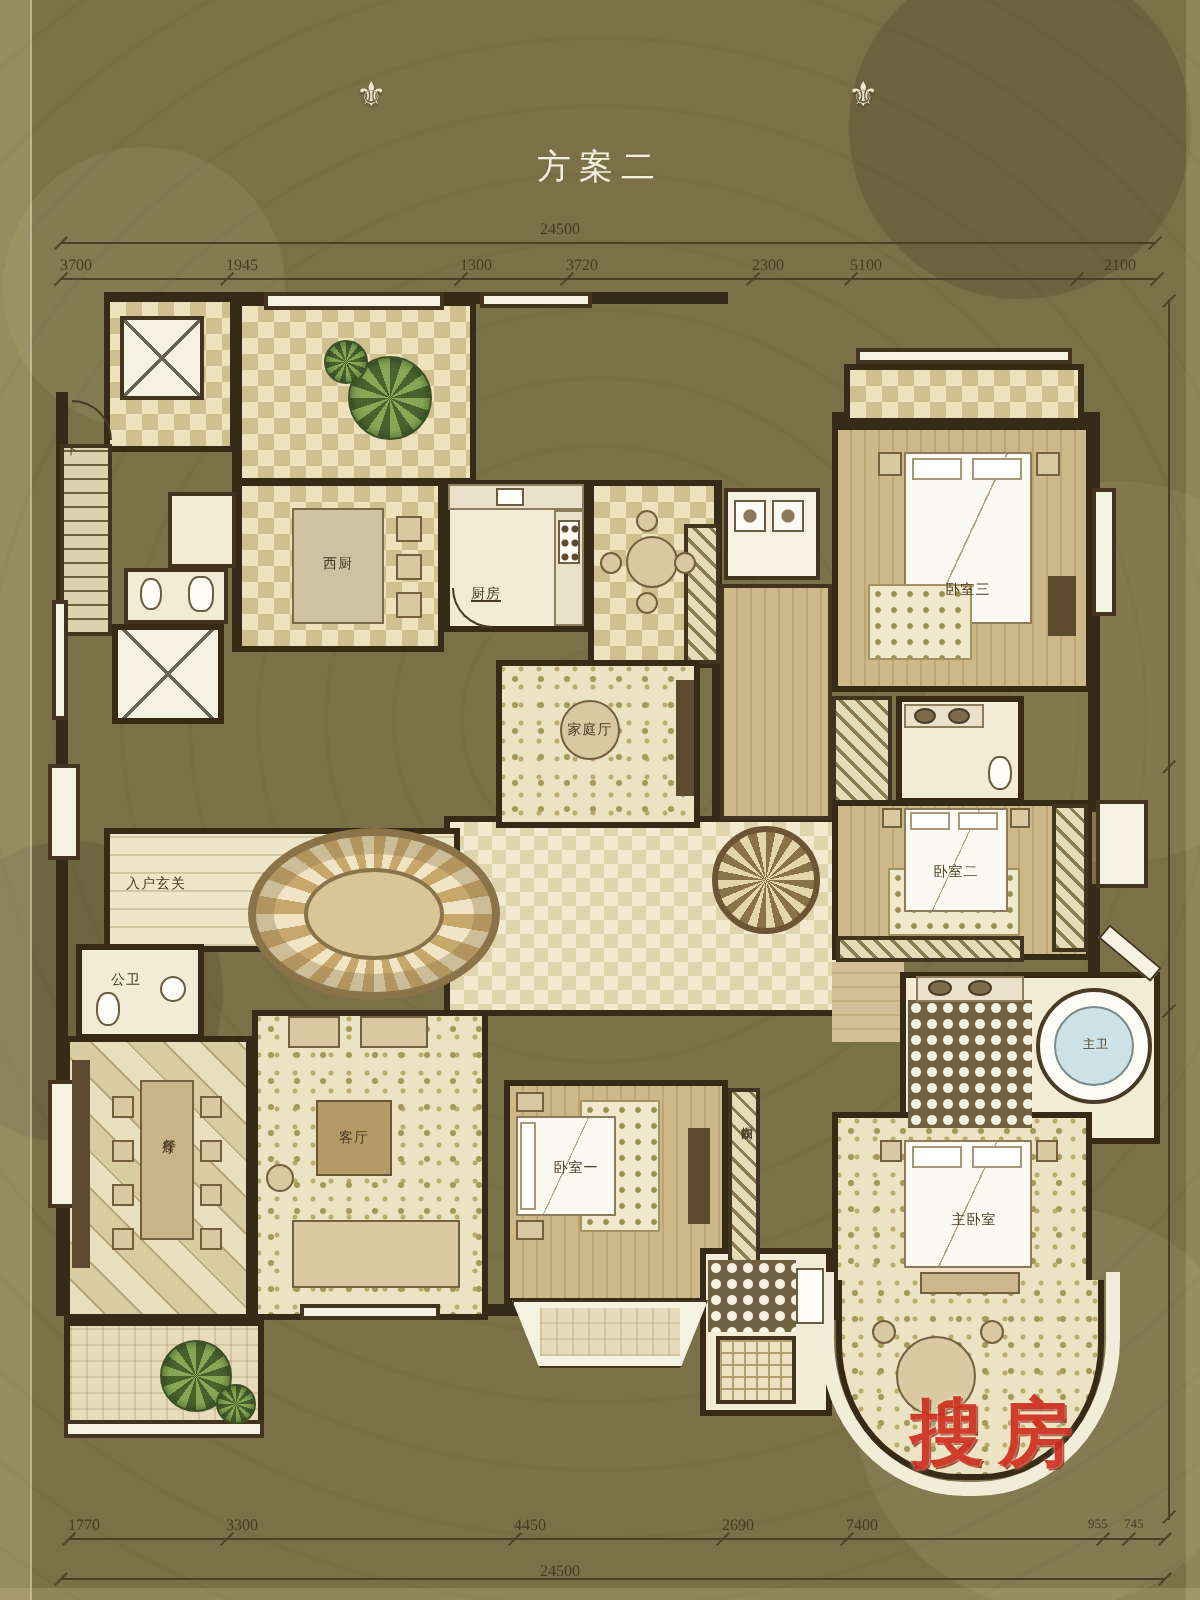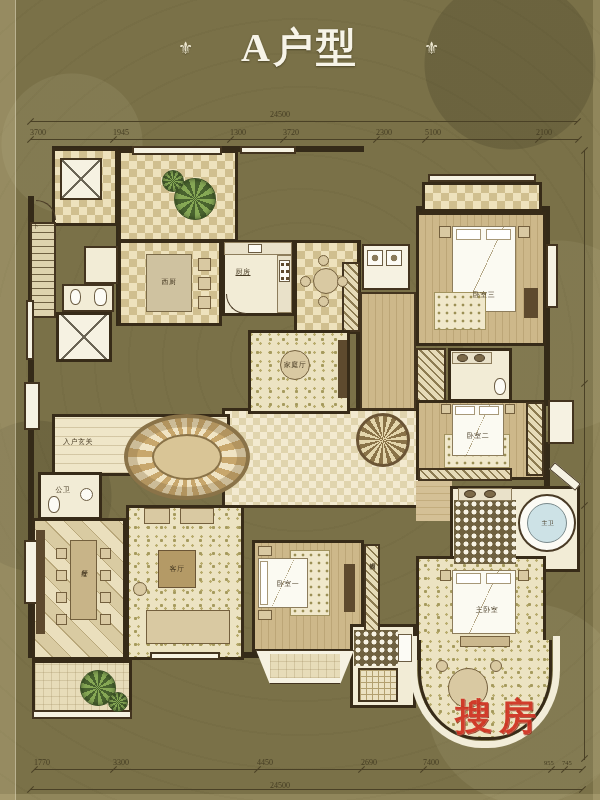--- a/index.html
+++ b/index.html
@@ -101,43 +101,43 @@
 </head>
 <body>
 
 <div class="canvas">
 
   <div class="abs edgeL"></div>
   <div class="abs edgeR"></div>
   <div class="abs edgeB"></div>
 
   <div class="orn" style="left:178px;transform:scaleX(-1);">⚜</div>
-  <div class="title">A户型</div>
   <div class="orn" style="left:424px;">⚜</div>
+  <div class="subtitle">方案二</div>
 
   <div class="dimline" style="left:30px;top:121px;width:547px;"></div>
   <div class="tk" style="left:26px;top:121px;"></div>
   <div class="tk" style="left:573px;top:121px;"></div>
   <div class="dimtxt" style="left:270px;top:110px;width:60px;">24500</div>
   <div class="dimline" style="left:30px;top:139px;width:548px;"></div>
   <div class="tk" style="left:26px;top:139px;"></div>
   <div class="tk" style="left:109px;top:139px;"></div>
   <div class="tk" style="left:226px;top:139px;"></div>
   <div class="tk" style="left:279px;top:139px;"></div>
   <div class="tk" style="left:372px;top:139px;"></div>
   <div class="tk" style="left:421px;top:139px;"></div>
   <div class="tk" style="left:534px;top:139px;"></div>
   <div class="tk" style="left:574px;top:139px;"></div>
   <div class="dimtxt" style="left:30px;top:128px;width:83px;">3700</div>
   <div class="dimtxt" style="left:113px;top:128px;width:117px;">1945</div>
   <div class="dimtxt" style="left:230px;top:128px;width:53px;">1300</div>
   <div class="dimtxt" style="left:283px;top:128px;width:93px;">3720</div>
   <div class="dimtxt" style="left:376px;top:128px;width:49px;">2300</div>
   <div class="dimtxt" style="left:425px;top:128px;width:113px;">5100</div>
-  <div class="dimtxt" style="left:536px;top:128px;width:40px;">2100</div>
+  <div class="dimtxt" style="left:552px;top:128px;width:40px;">2100</div>
 
   <div class="vline" style="left:584px;top:150px;height:610px;"></div>
   <div class="tk" style="left:580px;top:150px;"></div>
   <div class="tk" style="left:580px;top:383px;"></div>
   <div class="tk" style="left:580px;top:505px;"></div>
   <div class="tk" style="left:580px;top:758px;"></div>
 
   <div class="abs wall" style="left:52px;top:146px;width:312px;height:6px;z-index:1;"></div>
   <div class="abs wall" style="left:28px;top:196px;width:6px;height:462px;z-index:1;"></div>
   <div class="abs wall" style="left:28px;top:652px;width:392px;height:6px;z-index:1;"></div>
@@ -299,21 +299,21 @@
   <div class="abs white room2" style="left:24px;top:540px;width:14px;height:64px;z-index:2;"></div>
   <div class="abs white room2" style="left:26px;top:300px;width:8px;height:60px;z-index:2;"></div>
   <div class="abs white room2" style="left:150px;top:652px;width:70px;height:8px;z-index:2;"></div>
   <div class="abs white room2" style="left:240px;top:146px;width:56px;height:8px;z-index:3;"></div>
 
   <div class="lbl" style="left:78px;top:438px;">入户玄关</div>
   <div class="lbl" style="left:63px;top:486px;">公卫</div>
   <div class="lbl lblv" style="left:84px;top:564px;">餐厅</div>
   <div class="lbl" style="left:177px;top:565px;">客厅</div>
   <div class="lbl" style="left:169px;top:278px;">西厨</div>
-  <div class="lbl" style="left:243px;top:268px;text-decoration:underline;">厨房</div>
+  <div class="lbl" style="left:243px;top:293px;text-decoration:underline;">厨房</div>
   <div class="lbl" style="left:295px;top:361px;">家庭厅</div>
   <div class="lbl" style="left:484px;top:291px;">卧室三</div>
   <div class="lbl" style="left:478px;top:432px;">卧室二</div>
   <div class="lbl" style="left:288px;top:580px;">卧室一</div>
   <div class="lbl" style="left:487px;top:606px;">主卧室</div>
   <div class="lbl lbl6" style="left:548px;top:520px;">主卫</div>
   <div class="lbl lblv lbl6" style="left:372px;top:558px;">衣帽间</div>
   <div class="lbl lbl6" style="left:36px;top:223px;">下</div>
 
   <div class="dimline" style="left:34px;top:769px;width:548px;"></div>

